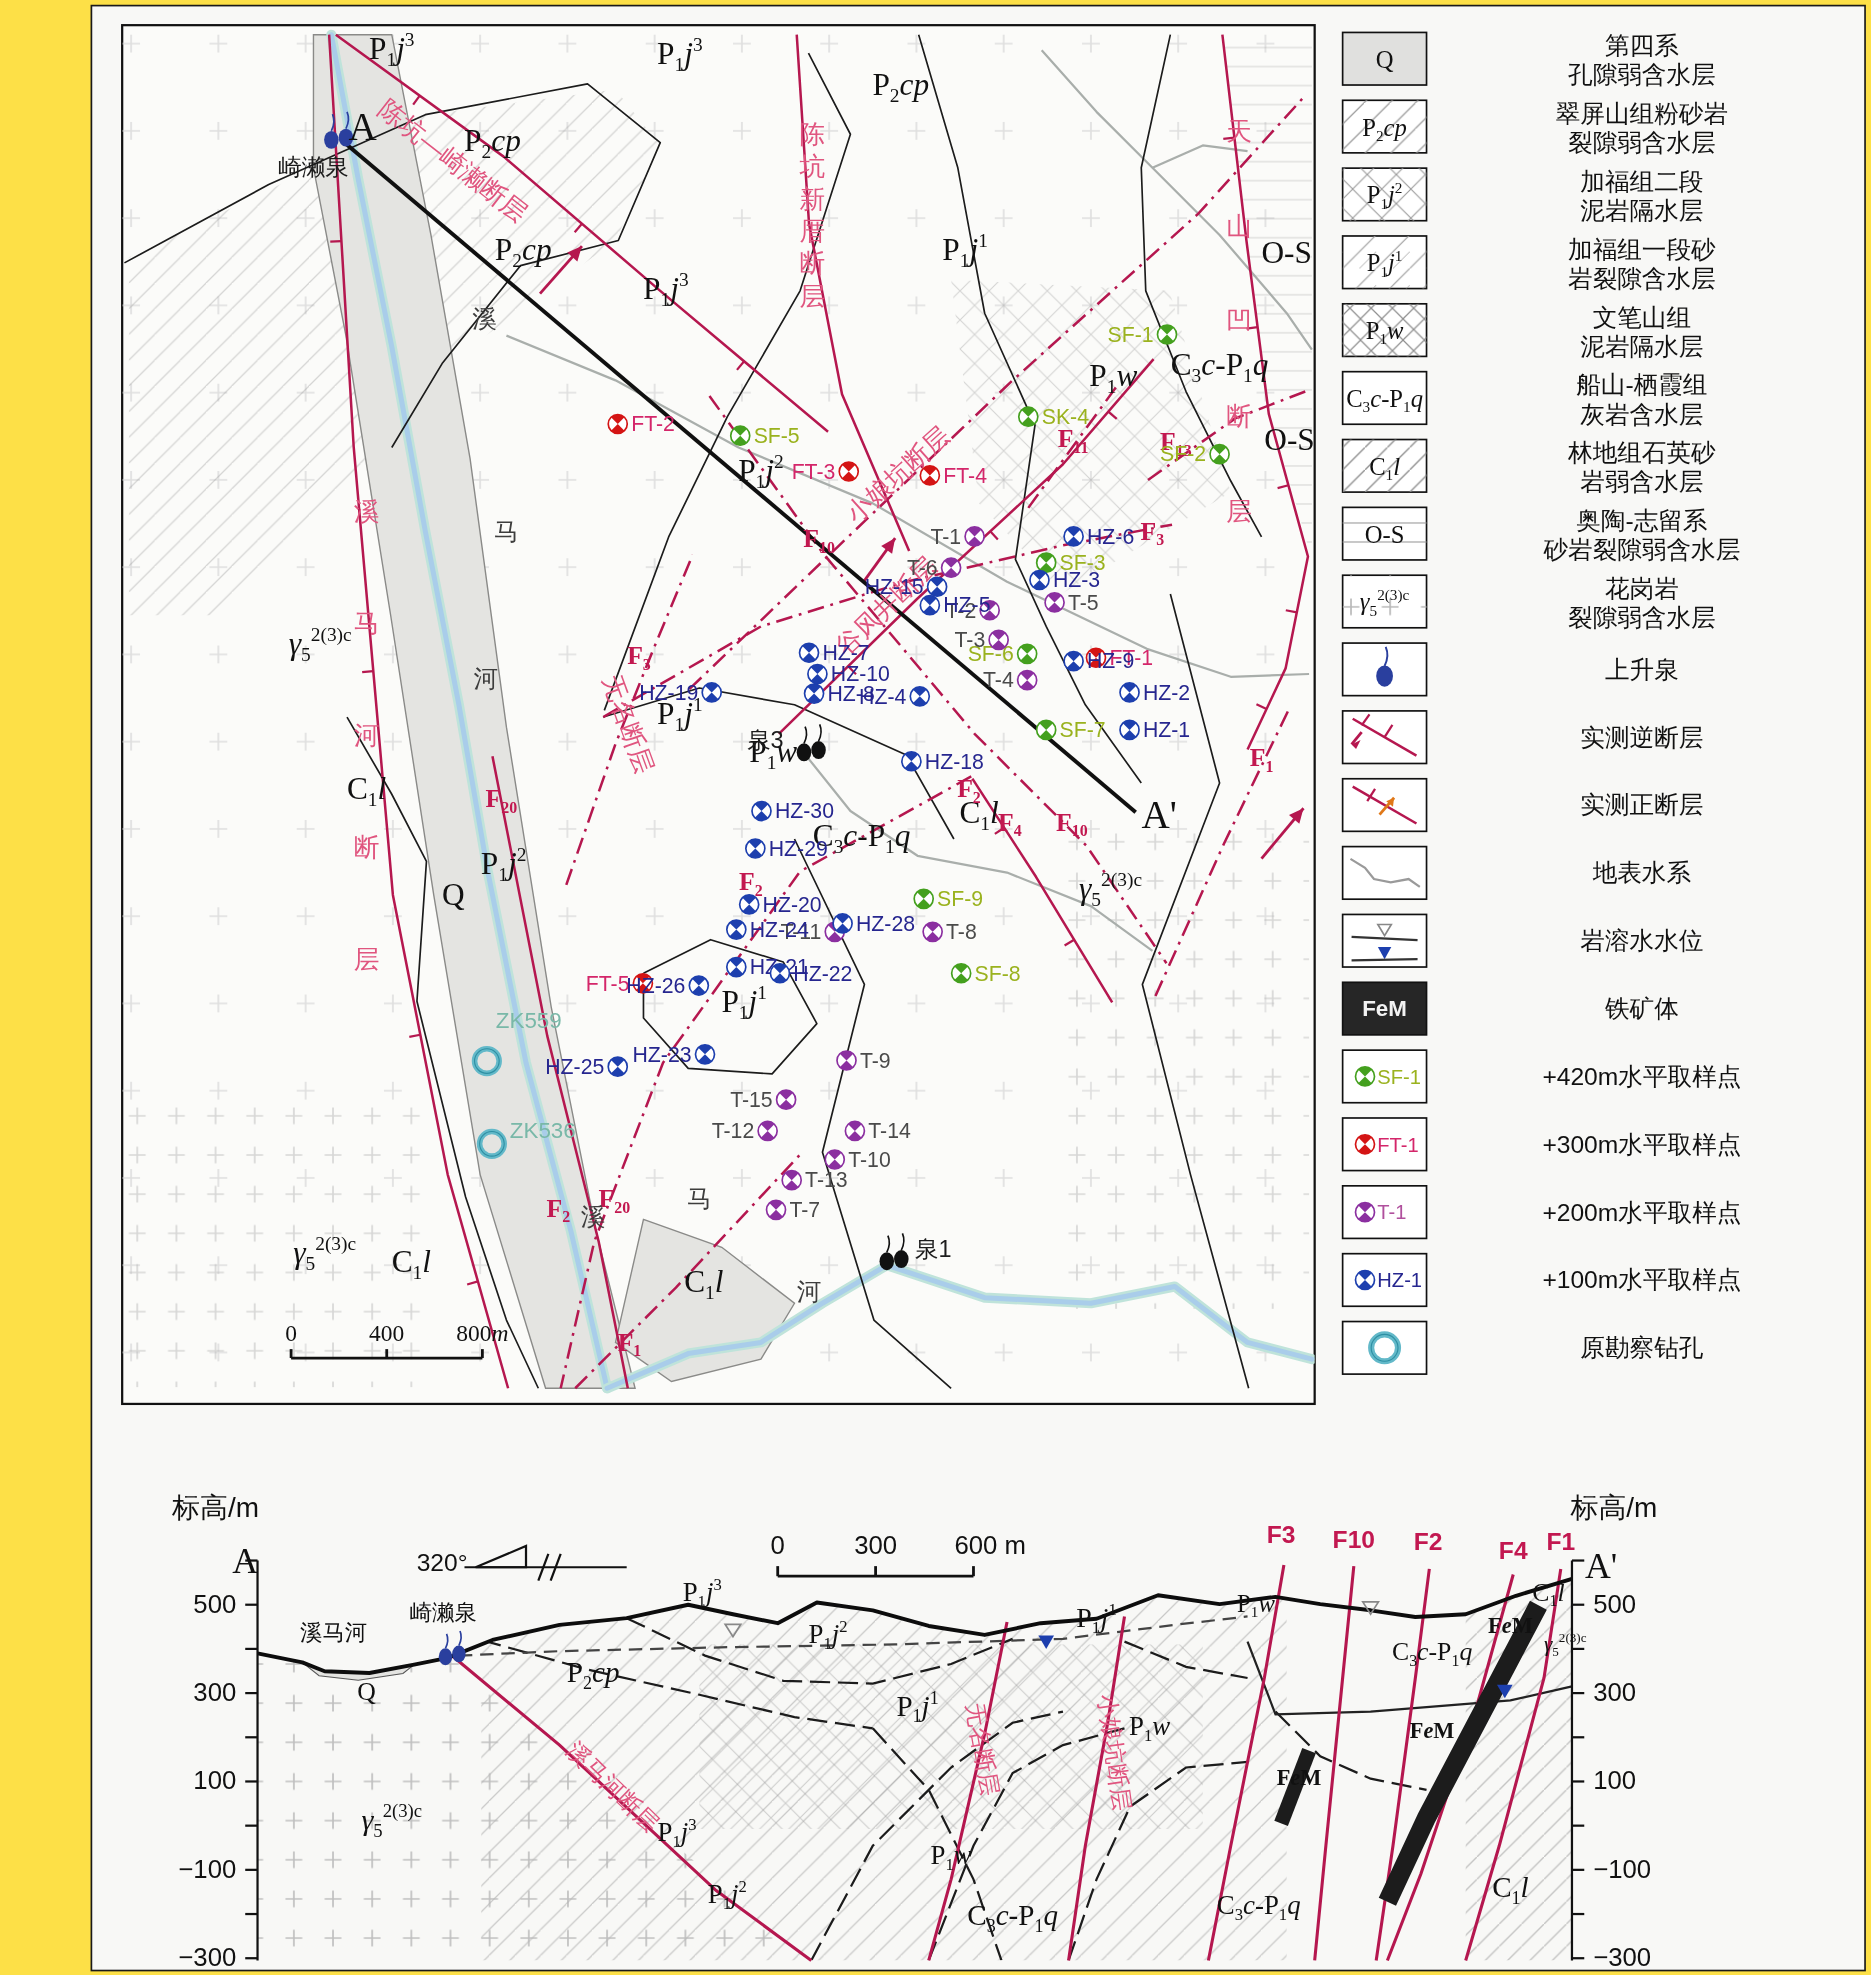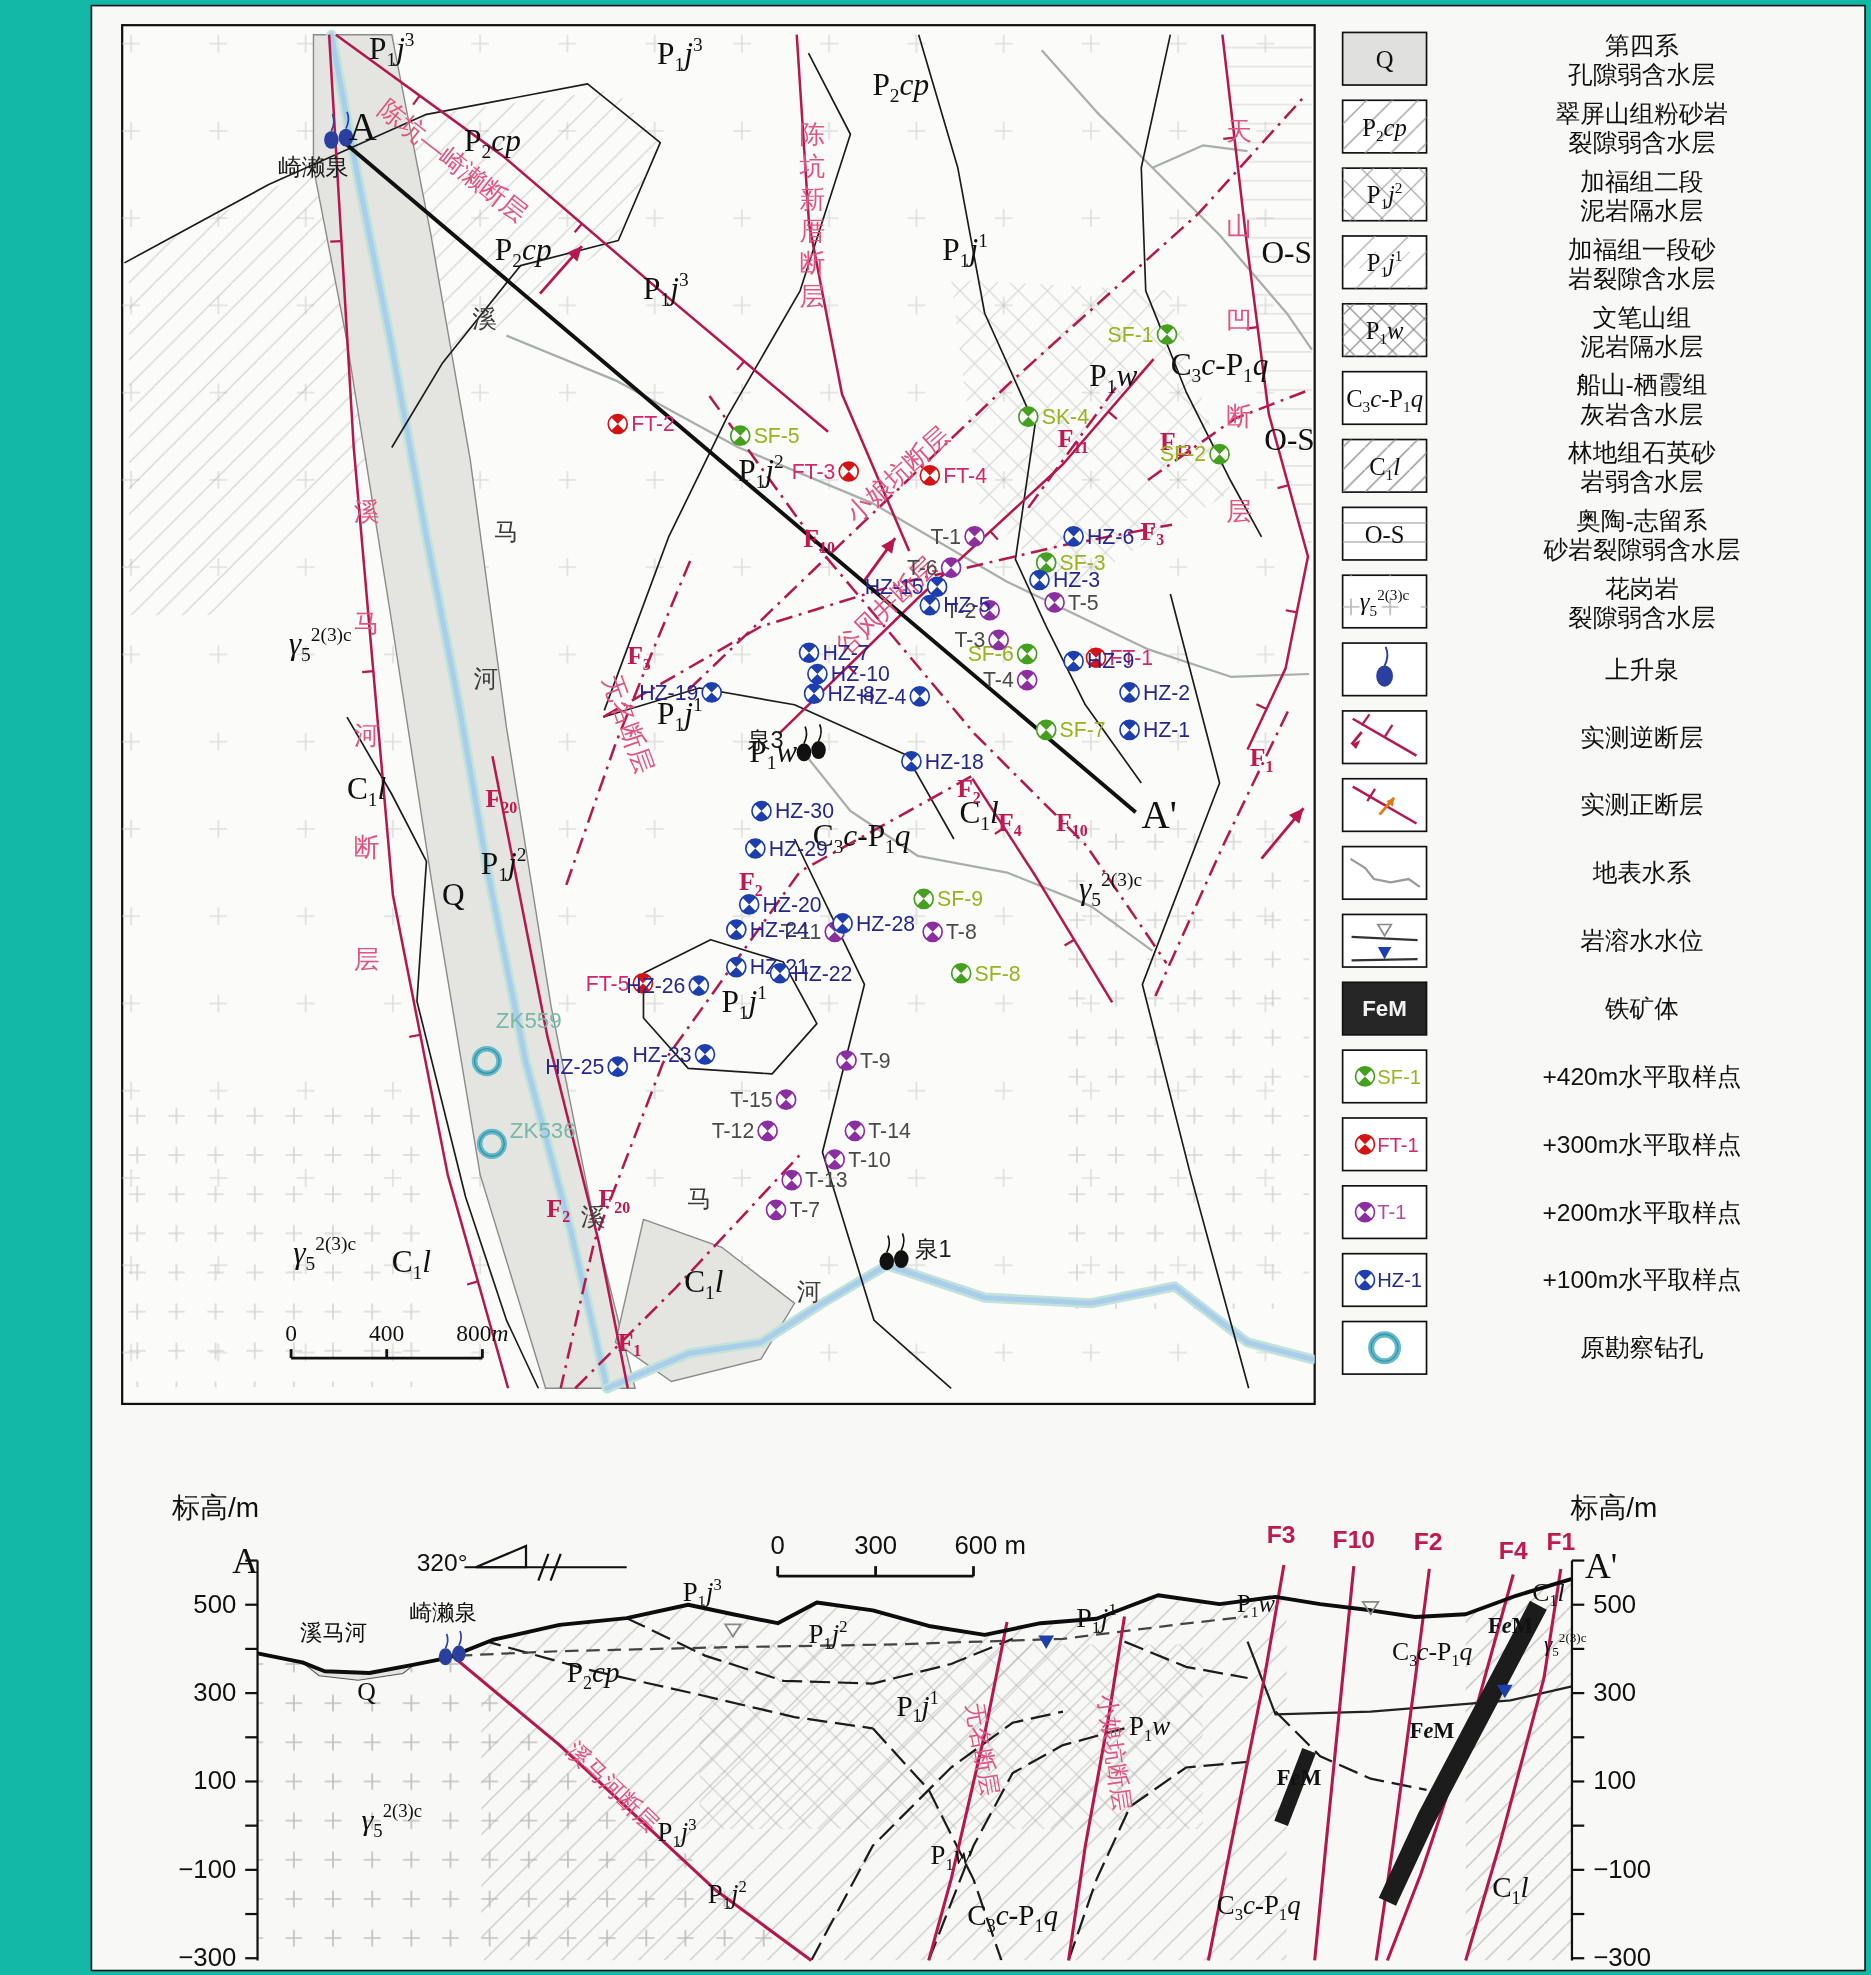--- a/index.html
+++ b/index.html
@@ -1,16 +1,16 @@
 <!DOCTYPE html>
 <html style="font-size:9px"><head>
 <meta charset="utf-8">
 <style>
   html,body{margin:0;padding:0;background:#ffffff;}
-  #canvas{position:relative;width:1872px;height:1975px;background:#14b8a6;font-family:"Liberation Sans",sans-serif;}
+  #canvas{position:relative;width:1872px;height:1975px;background:#fde047;font-family:"Liberation Sans",sans-serif;}
   svg text{user-select:none;}
 </style>
 </head>
 <body>
 
 <div id="canvas">
   <svg id="root-svg" width="1872" height="1975" viewBox="0 0 3346 3531" xmlns="http://www.w3.org/2000/svg">
       <defs>
         <pattern id="p-diag" width="46" height="46" patternUnits="userSpaceOnUse">
           <path d="M-10,56 L56,-10 M-10,102 L102,-10" stroke="#9a9a9a" stroke-width="2.2" fill="none"></path>

